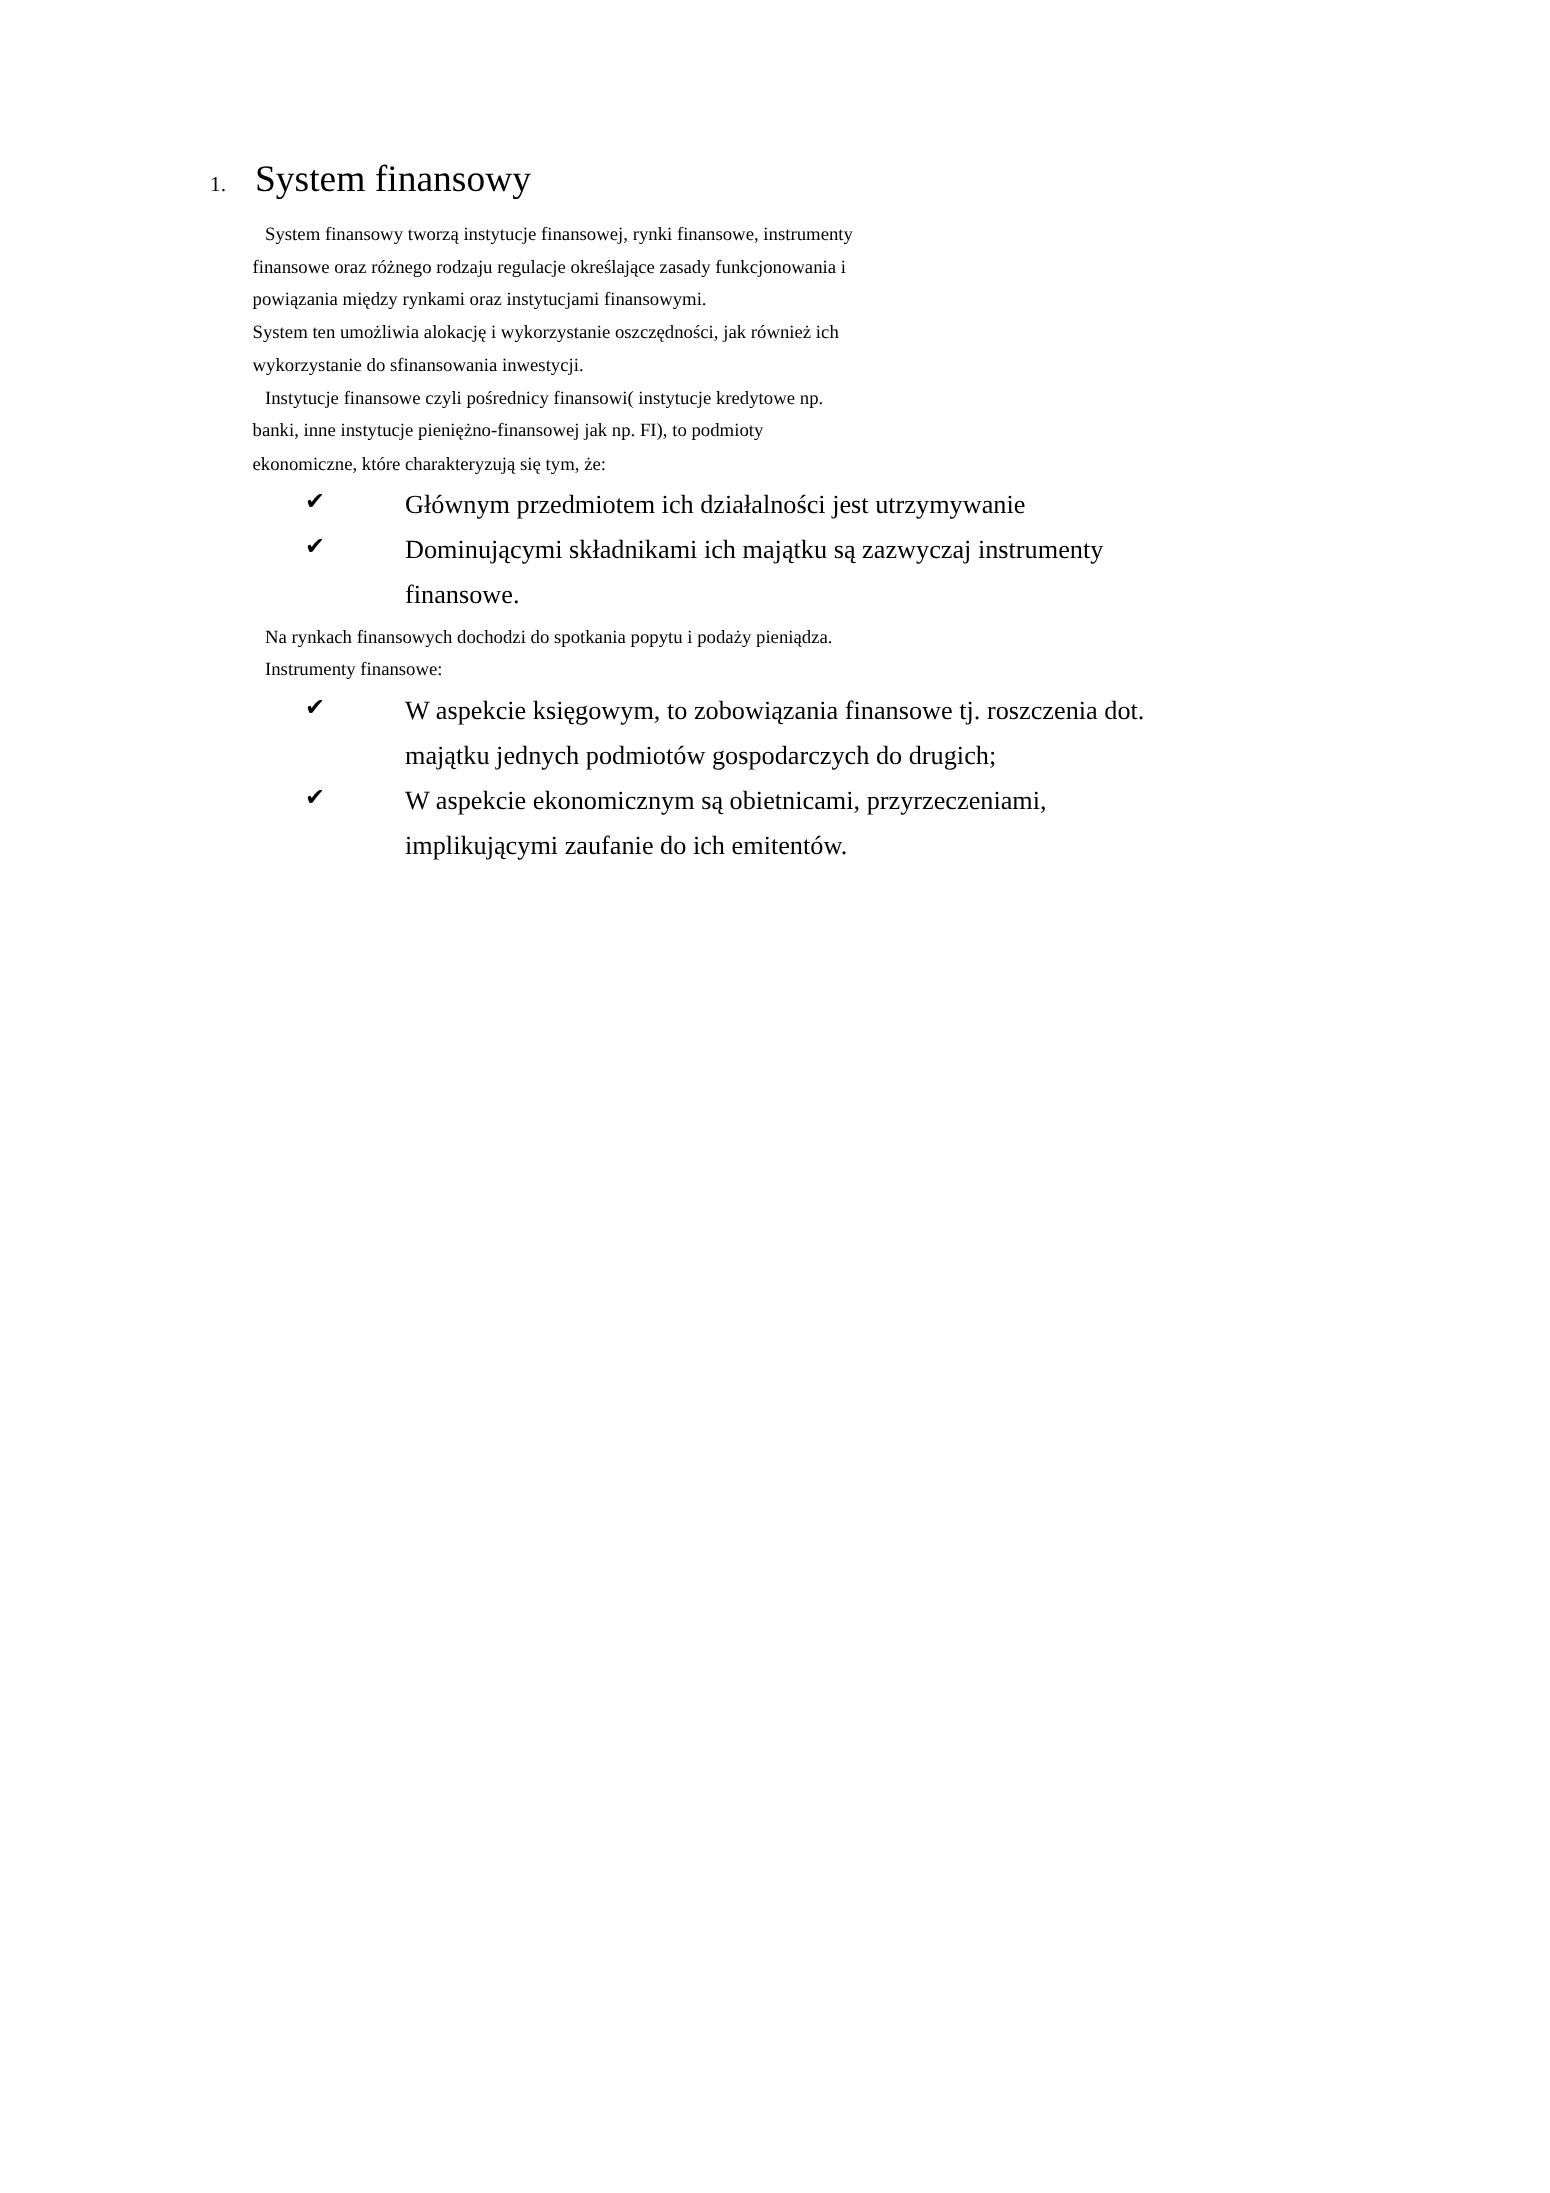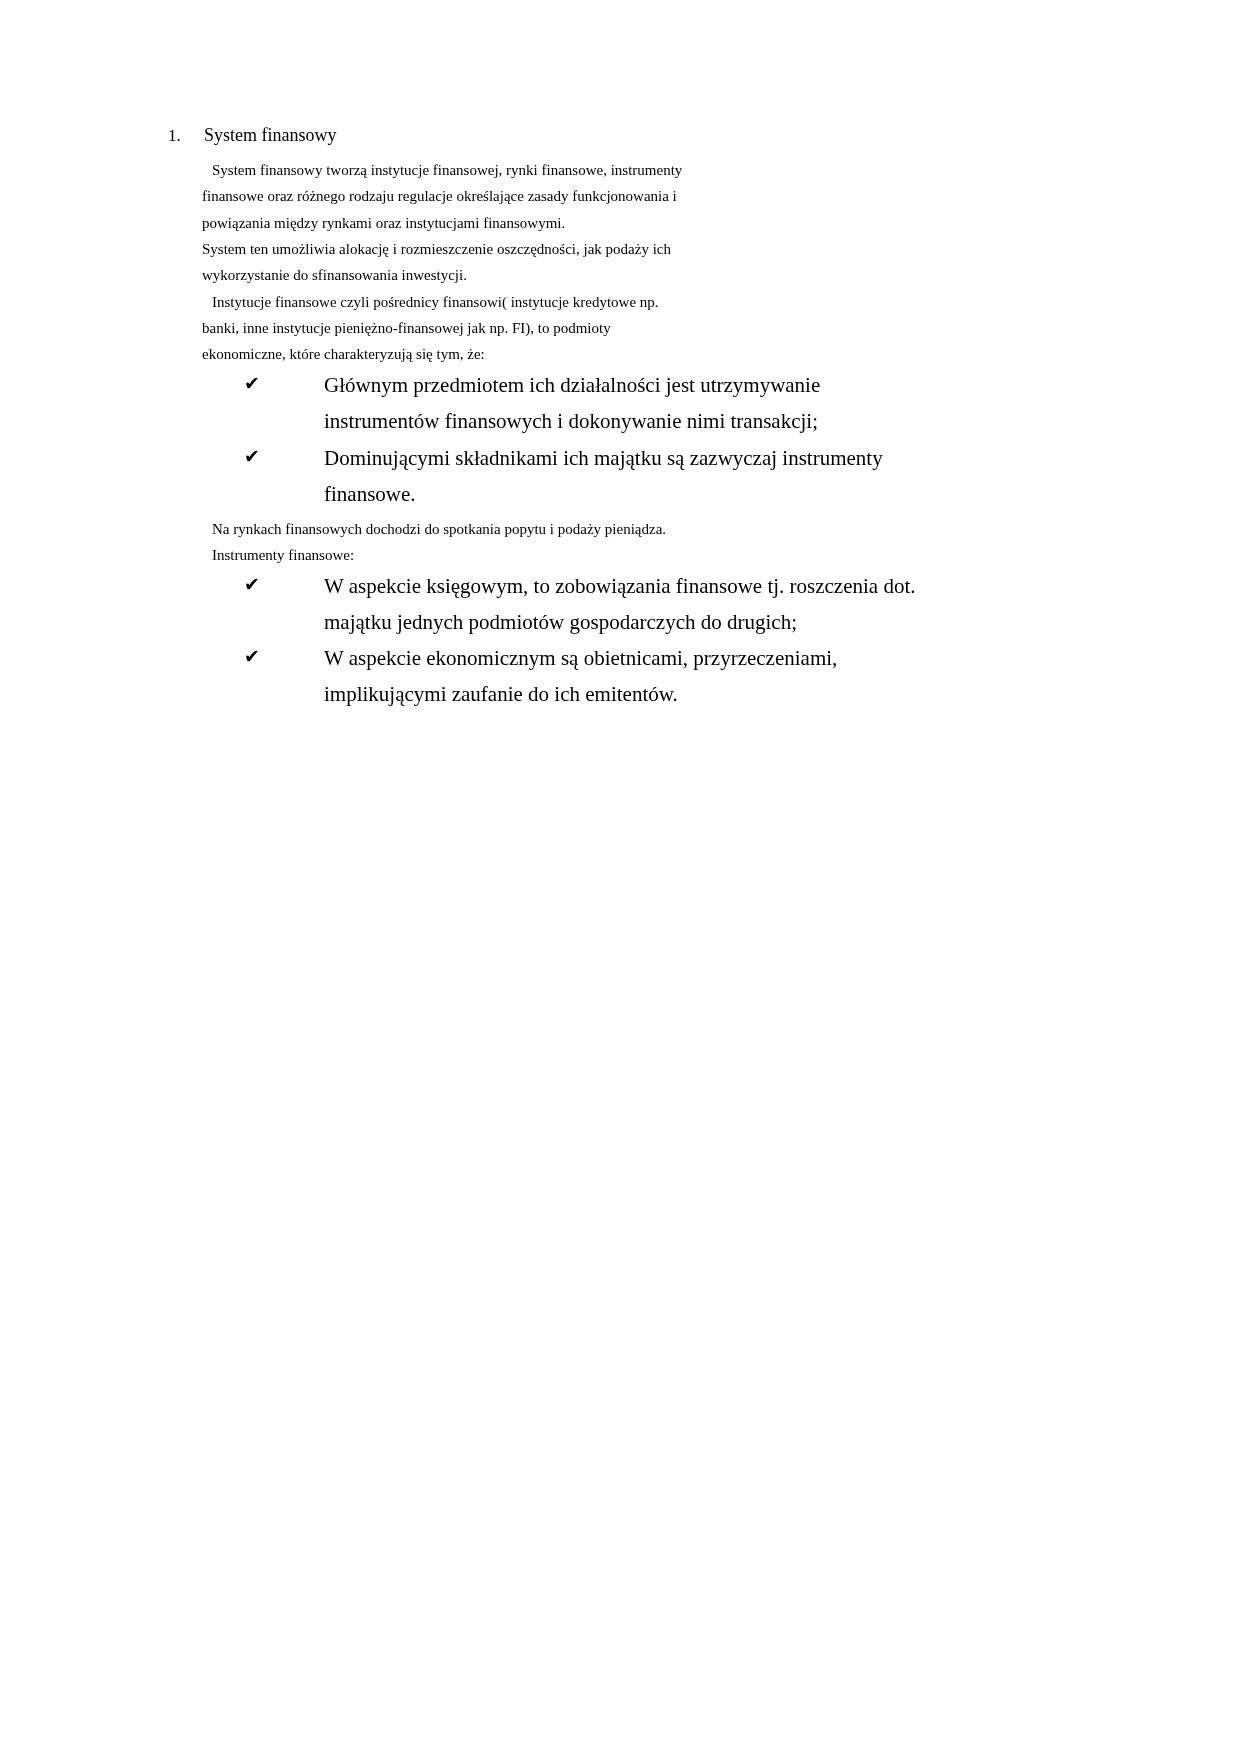--- a/index.html
+++ b/index.html
@@ -31,21 +31,21 @@
     align-items: baseline;
     margin: 0 0 10px 0;
   }
   .numbered-item .num {
     font-size: 17px;
     width: 36px;
     flex: 0 0 36px;
     text-align: left;
   }
   .numbered-item .heading-text {
-    font-size: 18px;
+    font-size: 30px;
     line-height: 1.45;
   }
 
   p.para {
     margin: 0 0 2px 0;
     font-size: 15px;
     line-height: 1.62;
     text-align: left;
   }
   p.para.indent {
@@ -98,35 +98,31 @@
 
     <div class="numbered-item">
       <span class="num">1.</span>
       <span class="heading-text">System finansowy</span>
     </div>
 
     <p class="para indent block">System finansowy tworzą instytucje finansowej, rynki finansowe, instrumenty</p>
     <p class="para block">finansowe oraz różnego rodzaju regulacje określające zasady funkcjonowania i</p>
     <p class="para block">powiązania między rynkami oraz instytucjami finansowymi.</p>
 
-    <p class="para block">System ten umożliwia alokację i rozmieszczenie oszczędności, jak podaży ich</p>
+    <p class="para block">System ten umożliwia alokację i wykorzystanie oszczędności, jak również ich</p>
     <p class="para block">wykorzystanie  do sfinansowania inwestycji.</p>
 
     <p class="para indent block">Instytucje finansowe czyli pośrednicy finansowi( instytucje kredytowe np.</p>
     <p class="para block">banki, inne instytucje pieniężno-finansowej jak np. FI), to podmioty</p>
     <p class="para block">ekonomiczne, które charakteryzują się tym, że:</p>
 
     <ul class="bullets">
       <li class="bullet">
         <span class="check">✔</span>
         <span class="btext">Głównym  przedmiotem ich działalności jest utrzymywanie</span>
-      </li>
-      <li class="bullet">
-        <span class="check"></span>
-        <span class="btext">instrumentów finansowych i dokonywanie nimi transakcji;</span>
       </li>
       <li class="bullet">
         <span class="check">✔</span>
         <span class="btext">Dominującymi składnikami ich majątku są zazwyczaj instrumenty</span>
       </li>
       <li class="bullet">
         <span class="check"></span>
         <span class="btext">finansowe.</span>
       </li>
     </ul>

